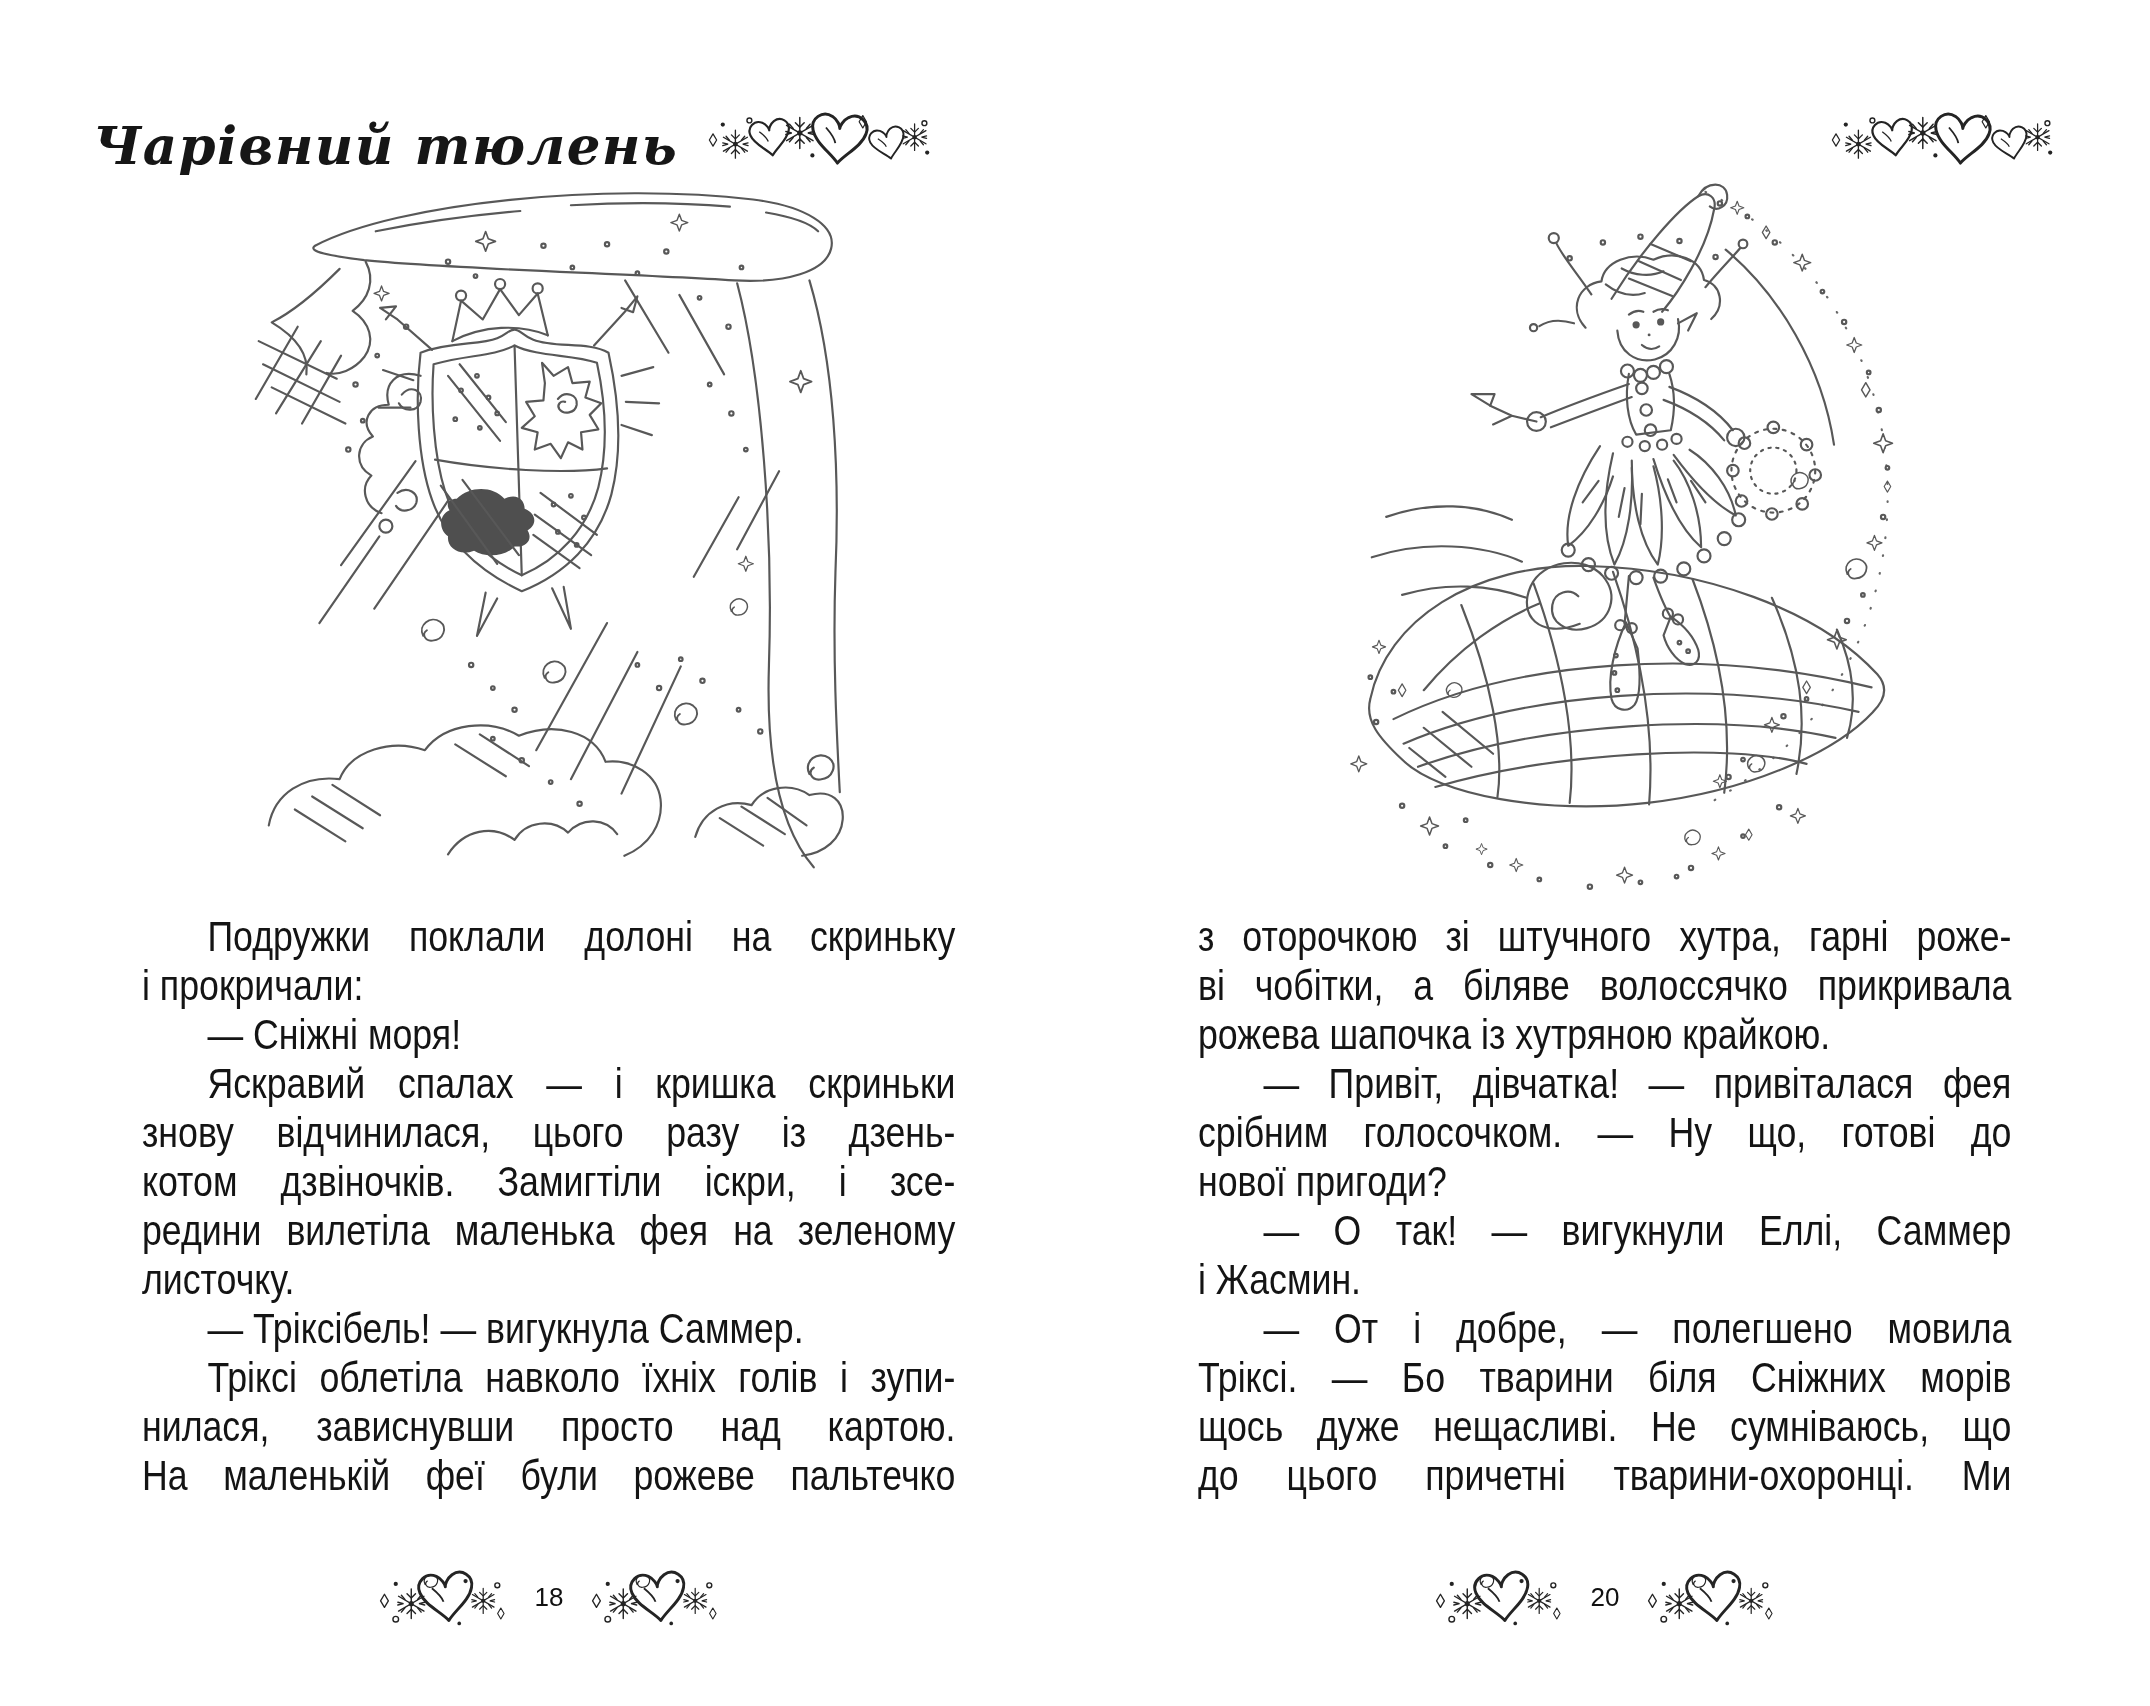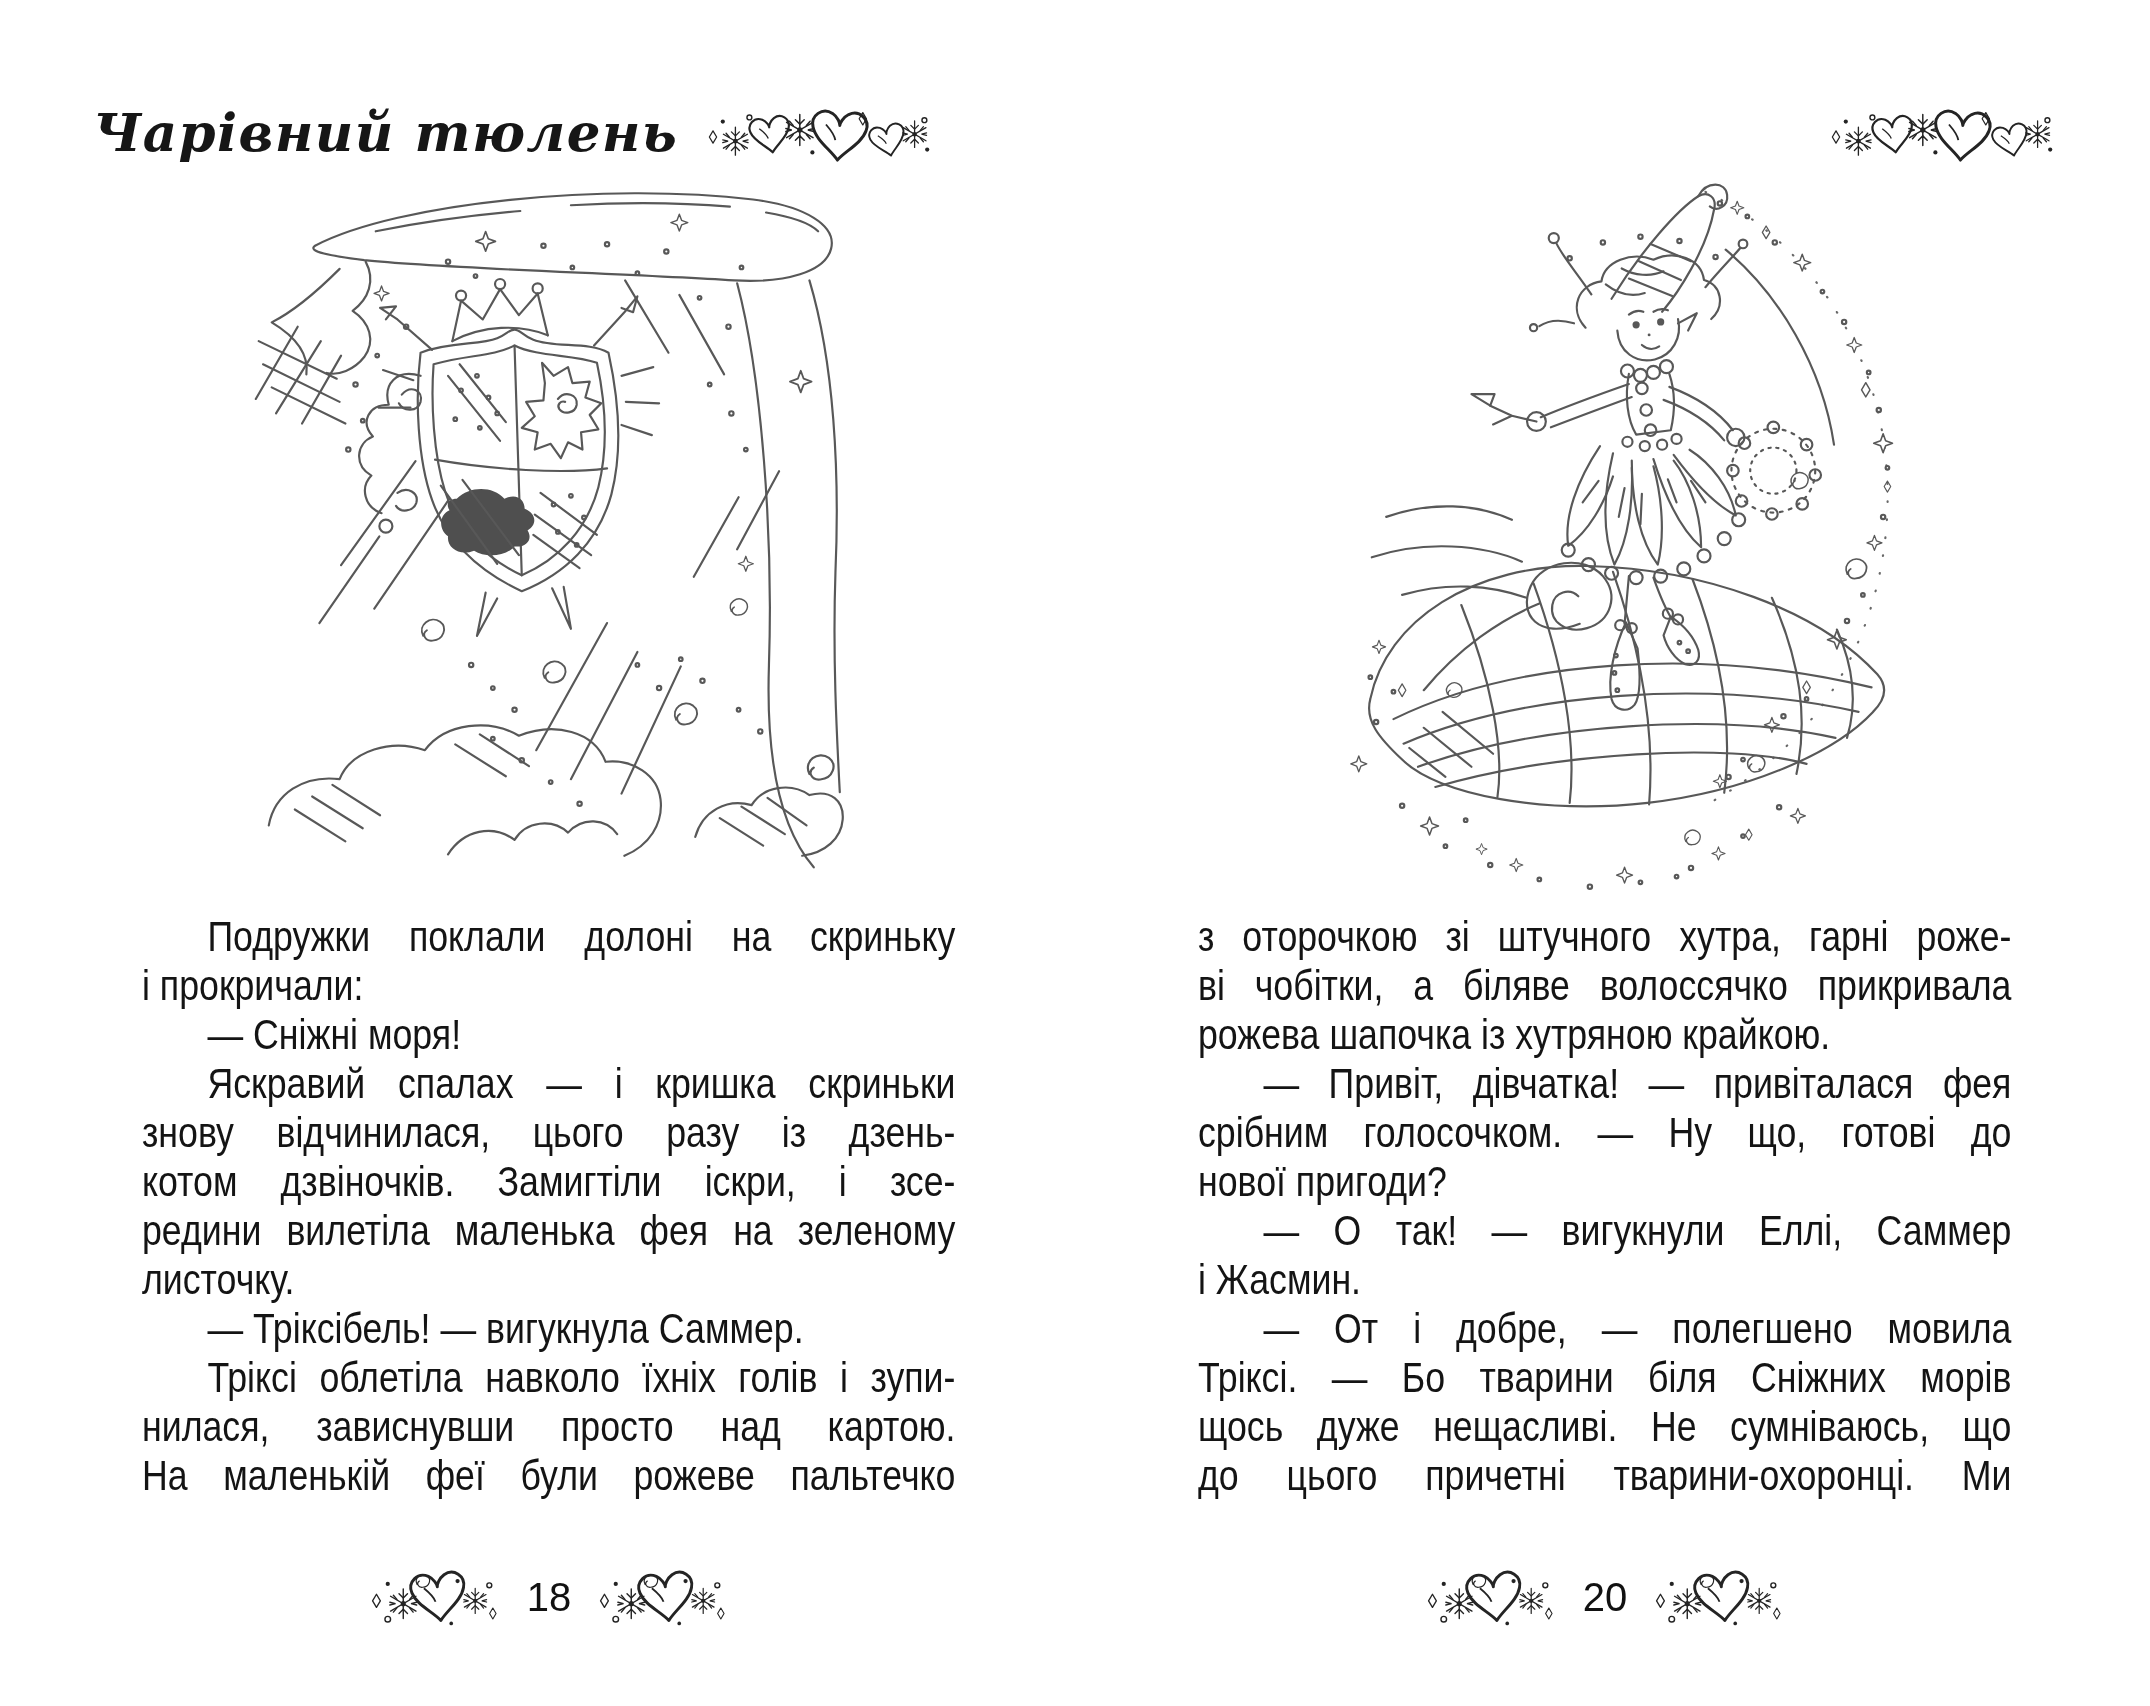--- a/index.html
+++ b/index.html
@@ -2,21 +2,21 @@
 <html style="font-size:11.6px"><head>
 <meta charset="utf-8">
 <style>
   html,body{margin:0;padding:0}
   body{
     width:2151px;height:1707px;position:relative;overflow:hidden;
     background:#ffffff;color:#151515;
     font-family:"Liberation Sans",sans-serif;
   }
   
-  .header{position:absolute;top:101px;height:75px;display:flex;align-items:flex-start;gap:28px}
+  .header{position:absolute;top:101px;height:75px;display:flex;align-items:flex-end;gap:28px}
   .header-left{left:93px}
   .header-right{right:91px}
   .htitle{
     font-family:"DejaVu Serif",serif;font-style:italic;font-weight:600;
     font-size:53px;letter-spacing:1.4px;white-space:nowrap;color:#161616;
   }
   .orn{color:#242424}
   .orn-h{width:231px;height:72px}
   .orn-f{width:134px;height:72px}
   
@@ -27,21 +27,21 @@
   }
   .textcol-left{left:142px}
   .textcol-right{left:1198px}
   .ln{text-align:left;min-height:49px}
   .ln.j{text-align:justify;text-align-last:justify}
   .ln.ind{text-indent:77px}
   
   .footer{position:absolute;top:1560px;height:75px;display:flex;align-items:center;justify-content:center;gap:20px}
   .footer-left{left:142px;width:814px}
   .footer-right{left:1198px;width:814px}
-  .pagenum{font-size:40px;color:#111;padding:0 4.3px}
+  .pagenum{font-size:26px;color:#111;padding:0 4.3px}
   
   .illus{position:absolute}
   .sketch{color:#585858}
   .sketch path,.sketch circle{fill:none;stroke:#585858;stroke-width:3;stroke-linecap:round;stroke-linejoin:round}
   .sketch .fillonly{stroke:none;fill:#4f4f4f}
   .sketch .dot{stroke:none;fill:#585858}
   .defs-hidden{position:absolute;width:0;height:0;overflow:hidden}
 </style>
 </head>
 <body>

